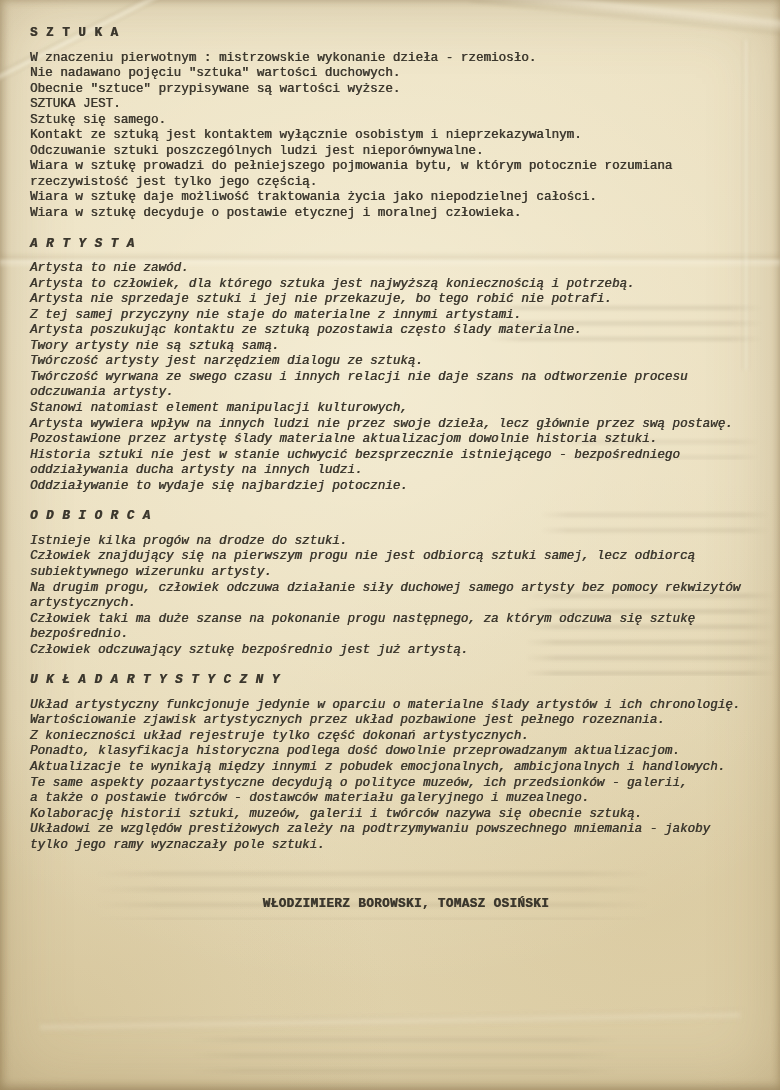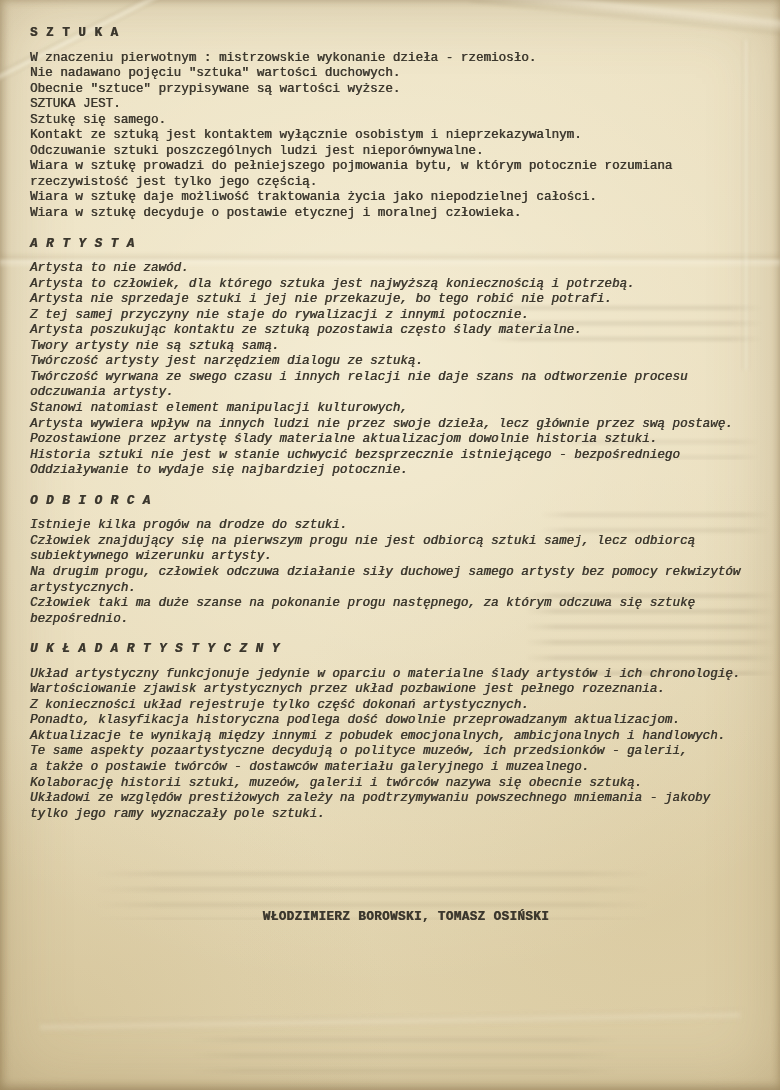--- a/index.html
+++ b/index.html
@@ -39,21 +39,21 @@
     z-index: 3;
   }
   .doc-section .heading {
     font-weight: 700;
     letter-spacing: 0.5px;
     margin-bottom: 9px;
   }
   .doc-section + .doc-section { margin-top: 15px; font-style: italic; }
   .line { white-space: pre; }
   .signature {
-    margin-top: 88px;
+    margin-top: 44px;
     text-align: center;
     transform: translateX(12px);
     font-weight: 700;
     letter-spacing: 0.4px;
   }
   
   .crease { position: absolute; pointer-events: none; z-index: 1; }
   .crease-tl {
     left: -60px; top: 28px; width: 290px; height: 10px;
     transform: rotate(-27deg);
@@ -133,41 +133,43 @@
           <div class="line">Wiara w sztukę prowadzi do pełniejszego pojmowania bytu, w którym potocznie rozumiana</div>
           <div class="line">rzeczywistość jest tylko jego częścią.</div>
           <div class="line">Wiara w sztukę daje możliwość traktowania życia jako niepodzielnej całości.</div>
           <div class="line">Wiara w sztukę decyduje o postawie etycznej i moralnej człowieka.</div>
         </section>
         <section class="doc-section">
           <div class="heading">A R T Y S T A</div>
           <div class="line">Artysta to nie zawód.</div>
           <div class="line">Artysta to człowiek, dla którego sztuka jest najwyższą koniecznością i potrzebą.</div>
           <div class="line">Artysta nie sprzedaje sztuki i jej nie przekazuje, bo tego robić nie potrafi.</div>
-          <div class="line">Z tej samej przyczyny nie staje do rywalizacji z innymi potocznie.</div>
+          <div class="line">Z tej samej przyczyny nie staje do materialne z innymi artystami.</div>
           <div class="line">Artysta poszukując kontaktu ze sztuką pozostawia często ślady materialne.</div>
           <div class="line">Twory artysty nie są sztuką samą.</div>
           <div class="line">Twórczość artysty jest narzędziem dialogu ze sztuką.</div>
           <div class="line">Twórczość wyrwana ze swego czasu i innych relacji nie daje szans na odtworzenie procesu</div>
           <div class="line">odczuwania artysty.</div>
           <div class="line">Stanowi natomiast element manipulacji kulturowych,</div>
           <div class="line">Artysta wywiera wpływ na innych ludzi nie przez swoje dzieła, lecz głównie przez swą postawę.</div>
           <div class="line">Pozostawione przez artystę ślady materialne aktualizacjom dowolnie historia sztuki.</div>
           <div class="line">Historia sztuki nie jest w stanie uchwycić bezsprzecznie istniejącego - bezpośredniego</div>
+          <div class="line">oddziaływania ducha artysty na innych ludzi.</div>
           <div class="line">Oddziaływanie to wydaje się najbardziej potocznie.</div>
         </section>
         <section class="doc-section">
           <div class="heading">O D B I O R C A</div>
           <div class="line">Istnieje kilka progów na drodze do sztuki.</div>
           <div class="line">Człowiek znajdujący się na pierwszym progu nie jest odbiorcą sztuki samej, lecz odbiorcą</div>
           <div class="line">subiektywnego wizerunku artysty.</div>
           <div class="line">Na drugim progu, człowiek odczuwa działanie siły duchowej samego artysty bez pomocy rekwizytów</div>
           <div class="line">artystycznych.</div>
           <div class="line">Człowiek taki ma duże szanse na pokonanie progu następnego, za którym odczuwa się sztukę</div>
           <div class="line">bezpośrednio.</div>
+          <div class="line">Człowiek odczuwający sztukę bezpośrednio jest już artystą.</div>
         </section>
         <section class="doc-section">
           <div class="heading">U K Ł A D  A R T Y S T Y C Z N Y</div>
           <div class="line">Układ artystyczny funkcjonuje jedynie w oparciu o materialne ślady artystów i ich chronologię.</div>
           <div class="line">Wartościowanie zjawisk artystycznych przez układ pozbawione jest pełnego rozeznania.</div>
           <div class="line">Z konieczności układ rejestruje tylko część dokonań artystycznych.</div>
           <div class="line">Ponadto, klasyfikacja historyczna podlega dość dowolnie przeprowadzanym aktualizacjom.</div>
           <div class="line">Aktualizacje te wynikają między innymi z pobudek emocjonalnych, ambicjonalnych i handlowych.</div>
           <div class="line">Te same aspekty pozaartystyczne decydują o polityce muzeów, ich przedsionków - galerii,</div>
           <div class="line">a także o postawie twórców - dostawców materiału galeryjnego i muzealnego.</div>

